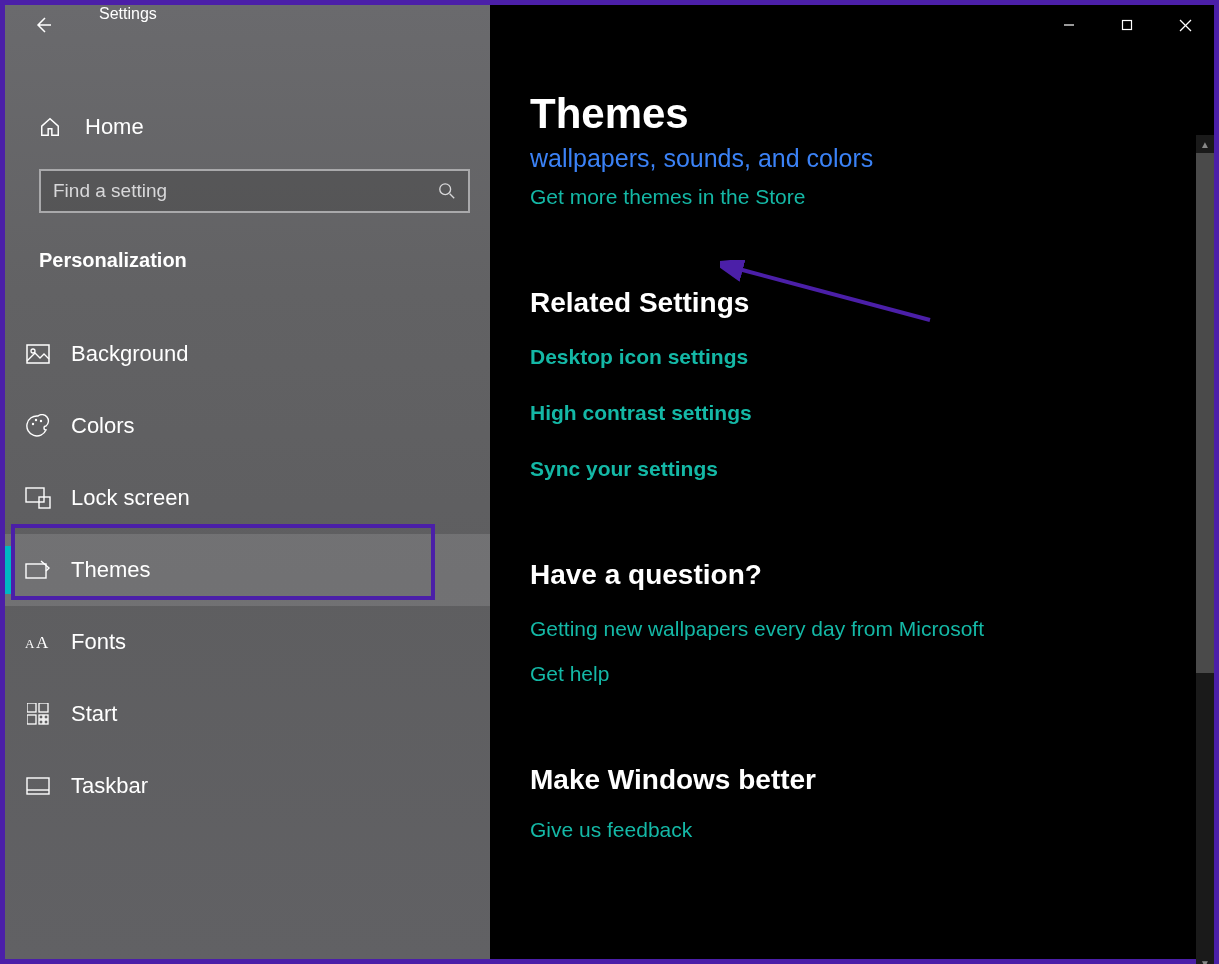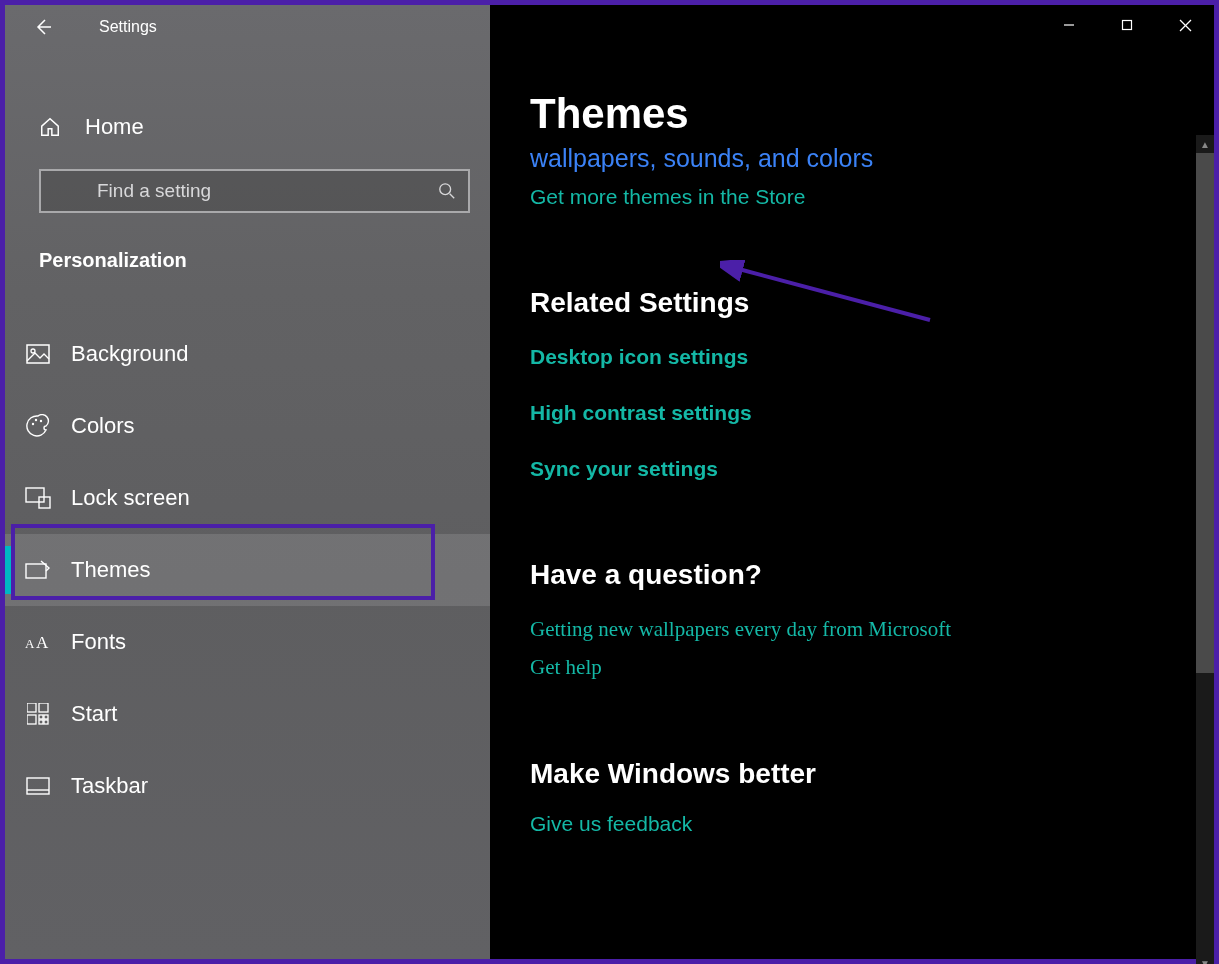--- a/index.html
+++ b/index.html
@@ -18,21 +18,21 @@
   }
   
   .sidebar {
     width: 485px;
     background: linear-gradient(180deg, #6a6a6d 0%, #626264 30%, #5e5e60 60%, #616164 100%);
     position: relative;
     color: #fff;
   }
   .titlebar {
     display: flex;
-    align-items: center;
+    align-items: flex-start;
     height: 44px;
     padding-left: 18px;
   }
   .back-btn {
     width: 40px; height: 40px;
     display: flex; align-items: center; justify-content: center;
     cursor: pointer;
   }
   .title-text {
     font-size: 16px;
@@ -62,21 +62,20 @@
     align-items: center;
     padding: 0 12px;
   }
   .search-input {
     flex: 1;
     background: transparent;
     border: none;
     outline: none;
     color: #fff;
     font-size: 19px;
-    margin-left: 44px;
   }
   .search-input::placeholder { color: #d8d8da; }
   .search-icon { color: #d8d8da; }
   .category-label {
     font-size: 20px;
     font-weight: 700;
     color: #fff;
     margin: 36px 8px 0 34px;
   }
   .nav-list { margin-top: 46px; }
@@ -321,21 +320,21 @@
     <a class="link mt">Get more themes in the Store</a>
 
     <h2 class="section-h">Related Settings</h2>
     <div class="section-links">
       <a class="link">Desktop icon settings</a>
       <a class="link">High contrast settings</a>
       <a class="link">Sync your settings</a>
     </div>
 
     <h2 class="section-h2">Have a question?</h2>
-    <div style="margin-top:26px; display:flex; flex-direction:column; gap:13px; align-items:flex-start;font-family:Liberation Serif, serif;">
+    <div style="margin-top:26px; display:flex; flex-direction:column; gap:21px; align-items:flex-start;">
       <a class="link">Getting new wallpapers every day from Microsoft</a>
       <a class="link">Get help</a>
     </div>
 
     <h2 class="section-h2">Make Windows better</h2>
     <div style="margin-top:22px;">
       <a class="link">Give us feedback</a>
     </div>
 
     

